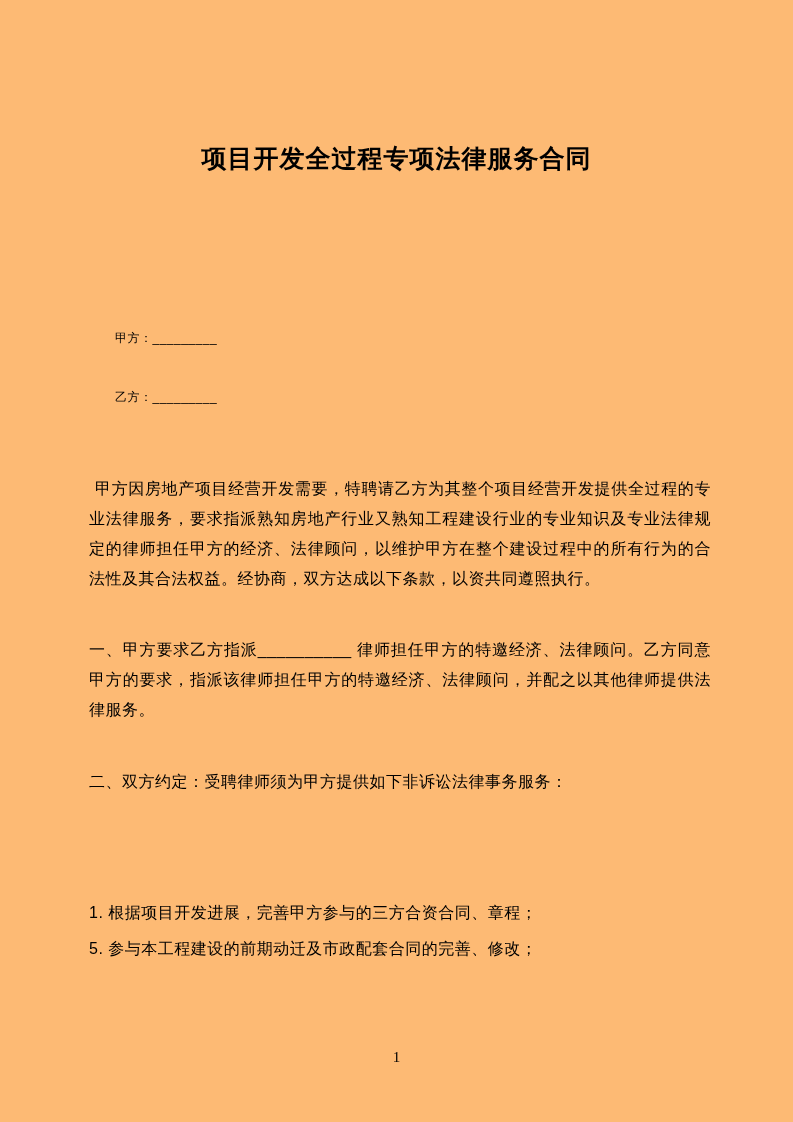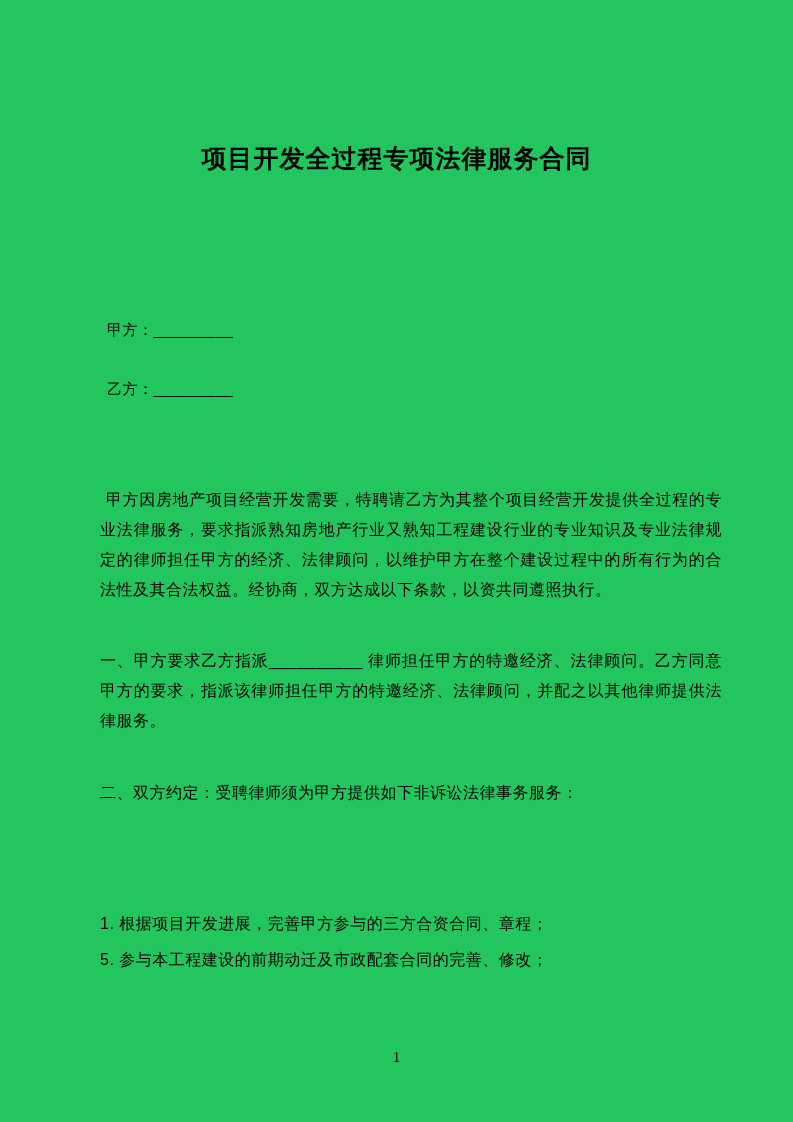--- a/index.html
+++ b/index.html
@@ -4,51 +4,51 @@
 <style>
   html, body {
     margin: 0;
     padding: 0;
     background: #ffffff;
   }
   .page {
     position: relative;
     width: 793px;
     height: 1122px;
-    background: #22c55e;
+    background: #fdba74;
     color: #000000;
     font-family: "Liberation Sans", sans-serif;
     overflow: hidden;
   }
   .doc-title {
     position: absolute;
     top: 141px;
     left: 0;
     width: 100%;
     margin: 0;
     text-align: center;
     font-size: 25px;
     line-height: 34px;
     font-weight: bold;
     letter-spacing: 1px;
   }
   .party-line {
     position: absolute;
     left: 103px;
-    margin: 4px;
-    font-size: 15px;
+    margin: 12px;
+    font-size: 12px;
     line-height: 30px;
     letter-spacing: 0.5px;
     white-space: pre;
   }
   .para {
     position: absolute;
     left: 85px;
     width: 622px;
-    margin: 15px;
+    margin: 4px;
     font-size: 16px;
     line-height: 30px;
     letter-spacing: 0.5px;
     text-align: justify;
   }
   .para.intro {
     text-indent: 6px;
   }
   .page-number {
     position: absolute;

